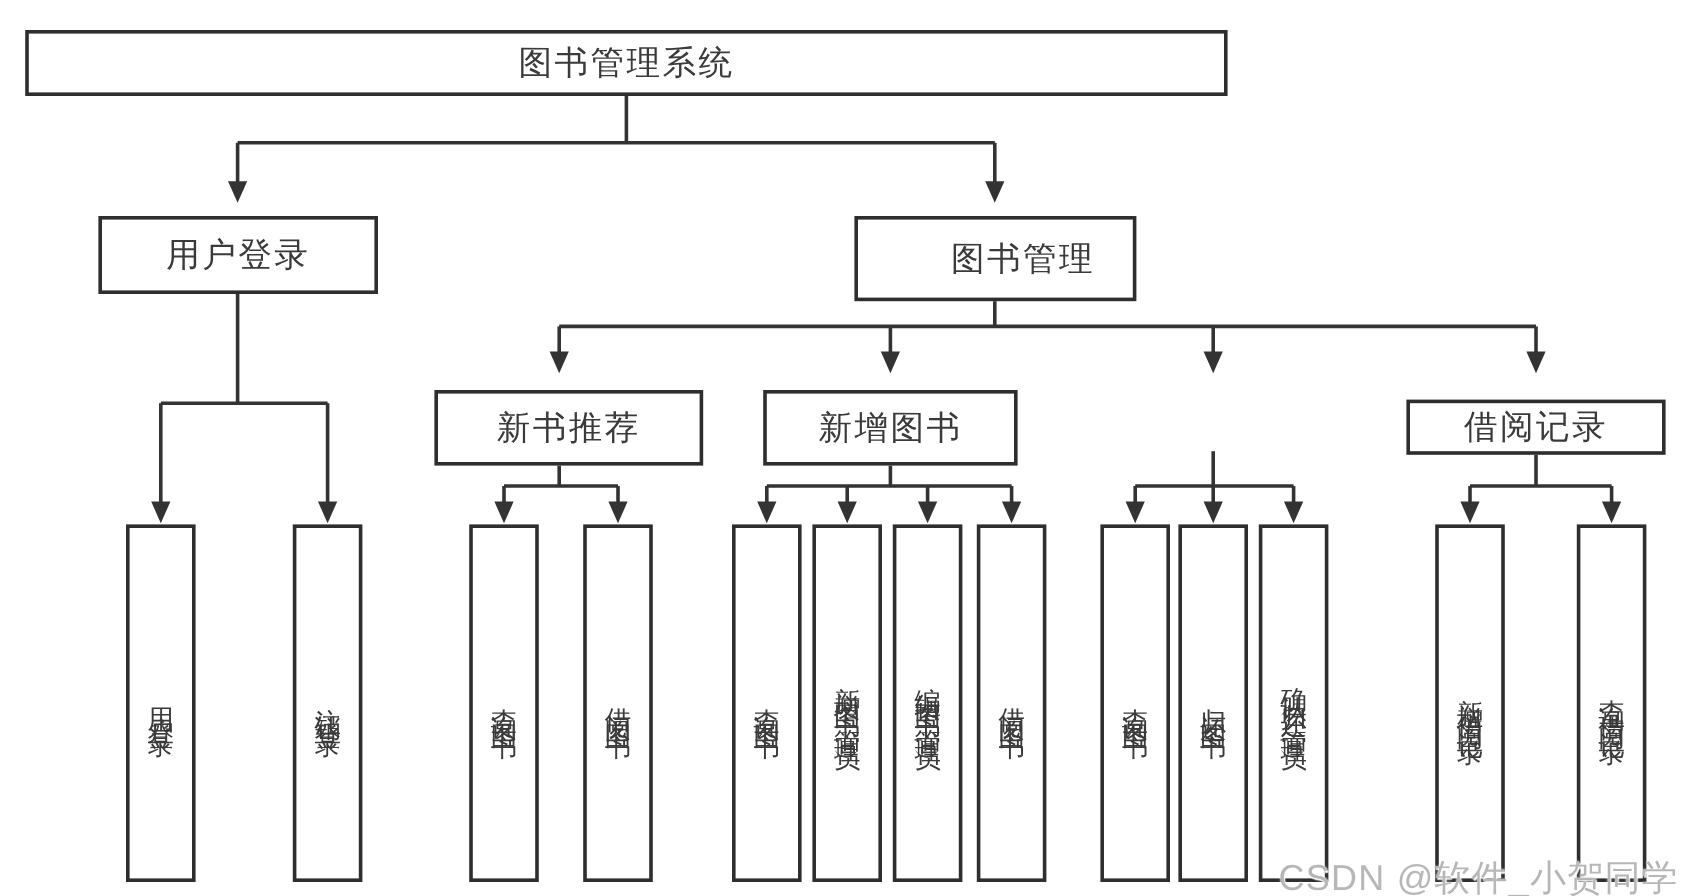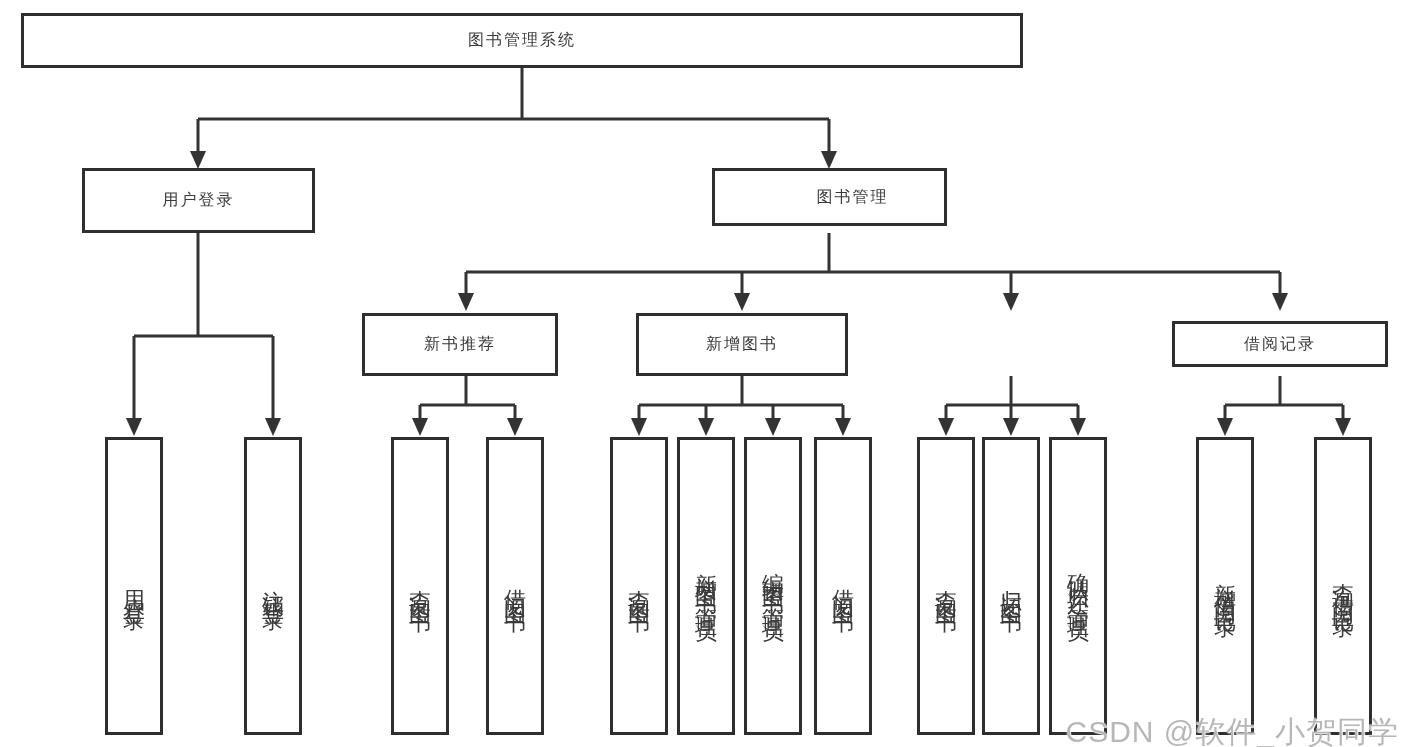--- a/index.html
+++ b/index.html
@@ -20,23 +20,24 @@
     position: absolute;
     box-sizing: border-box;
     background: #ffffff;
     border: 3px solid #2e2e2e;
     display: flex;
     align-items: center;
     justify-content: center;
     color: #3a3a3a;
   }
   .h-node {
-    font-size: 16px;
+    font-size: 28px;
     letter-spacing: 2px;
     white-space: nowrap;
+    margin-top: 12px;
   }
   .v-node {
     writing-mode: vertical-rl;
     text-orientation: mixed;
     font-size: 22px;
     line-height: 1;
     letter-spacing: 7px;
   }
   .watermark {
     position: absolute;
@@ -116,23 +117,23 @@
       <polygon points="1003,418 1019,418 1011,436"></polygon>
       <polygon points="1070,418 1086,418 1078,436"></polygon>
       <polygon points="1217,418 1233,418 1225,436"></polygon>
       <polygon points="1335,418 1351,418 1343,436"></polygon>
     </g>
   </svg>
 
   <div class="node h-node" style="left:21px; top:13px; width:1002px; height:55px;">图书管理系统</div>
 
   <div class="node h-node" style="left:82px; top:168px; width:233px; height:65px;">用户登录</div>
-  <div class="node h-node" style="left:712px; top:168px; width:235px; height:58px;padding-left:46px;">图书管理</div>
+  <div class="node h-node" style="left:712px; top:168px; width:235px; height:71px;padding-left:46px;">图书管理</div>
 
-  <div class="node h-node" style="left:362px; top:313px; width:196px; height:63px;">新书推荐</div>
+  <div class="node h-node" style="left:362px; top:313px; width:224px; height:63px;">新书推荐</div>
   <div class="node h-node" style="left:636px; top:313px; width:212px; height:63px;">新增图书</div>
   <div class="node h-node" style="left:1172px; top:321px; width:216px; height:46px;">借阅记录</div>
 
   <div class="node v-node" style="left:105px; top:437px; width:58px; height:298px;">用户登录</div>
   <div class="node v-node" style="left:244px; top:437px; width:58px; height:298px;">注销登录</div>
 
   <div class="node v-node" style="left:391px; top:437px; width:58px; height:298px;">查询图书</div>
   <div class="node v-node" style="left:486px; top:437px; width:58px; height:298px;">借阅图书</div>
 
   <div class="node v-node" style="left:610px; top:437px; width:58px; height:298px;">查询图书</div>

